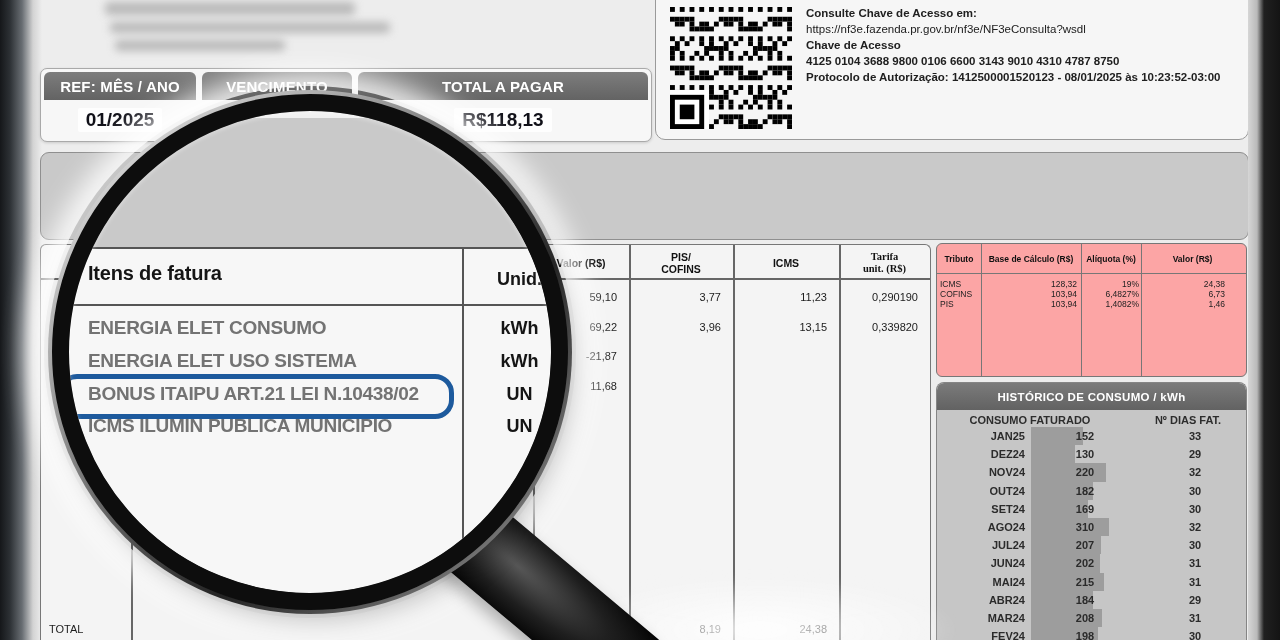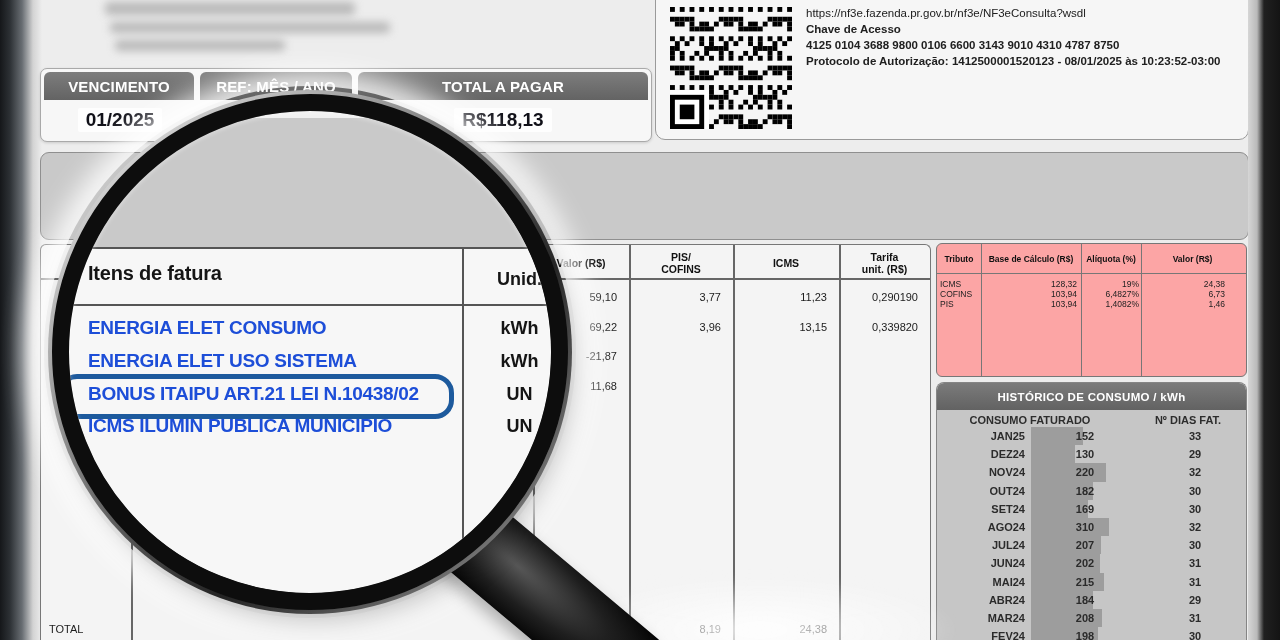--- a/index.html
+++ b/index.html
@@ -81,42 +81,42 @@
     background:radial-gradient(ellipse at 30% 42%,#565656 0%,#1f1f1f 45%,#040404 78%);
     transform:rotate(40deg);transform-origin:30px 40px;
     box-shadow:-6px 8px 16px rgba(0,0,0,.28);}
   
   .lens-band{position:absolute;left:0;top:118px;width:1280px;height:129px;background:#c9c9c9;}
   .lens-table{position:absolute;left:62px;top:247px;width:1000px;height:400px;background:#f7f7f7;
     border-top:2px solid #555;border-left:2px solid #555;border-radius:6px 0 0 0;}
   .lens-title{position:absolute;left:24px;top:13px;font-weight:bold;font-size:20px;letter-spacing:-.2px;color:#151515;}
   .lens-headline{position:absolute;left:0;width:1000px;top:55px;height:2px;background:#555;}
   .lens-vline{position:absolute;left:398px;top:0;width:2px;height:400px;background:#555;}
-  .lens-item{position:absolute;left:24px;font-weight:bold;font-size:19px;letter-spacing:-.3px;color:#1d4ed8;}
+  .lens-item{position:absolute;left:24px;font-weight:bold;font-size:19px;letter-spacing:-.3px;color:#737373;}
   .lens-unit{position:absolute;left:408px;width:95px;text-align:center;font-weight:bold;font-size:18px;color:#151515;}
   .blue-ring{position:absolute;left:-6px;top:125px;width:386px;height:35px;
     border:5px solid #1d5a9d;border-radius:19px;}
   .wstreak{left:560px;top:575px;width:400px;height:110px;border-radius:50%;
     background:radial-gradient(ellipse,rgba(255,255,255,.9) 0%,rgba(255,255,255,0) 70%);filter:blur(6px);}
 </style>
 </head>
 <body>
 
 <div id="stage">
 
   <div class="abs strip-left"></div>
 
   <div class="abs blurline" style="left:105px;top:2px;width:250px;height:13px;"></div>
   <div class="abs blurline" style="left:110px;top:22px;width:280px;height:11px;"></div>
   <div class="abs blurline" style="left:115px;top:40px;width:170px;height:11px;"></div>
 
   <div class="abs summary">
     <div class="sum-head">
+      <div class="sum-cell" style="width:152px;">REF: MÊS / ANO</div>
       <div class="sum-cell" style="width:150px;">VENCIMENTO</div>
-      <div class="sum-cell" style="width:152px;">REF: MÊS / ANO</div>
       <div class="sum-cell" style="flex:1;">TOTAL A PAGAR</div>
     </div>
     <div class="sum-vals">
       <div class="sum-val" style="width:152px;">
           <span>01/2025</span>
         </div>
       <div class="sum-val" style="width:150px;"></div>
       <div class="sum-val" style="flex:1;">
           <span>R$118,13</span>
         </div>
@@ -376,20 +376,21 @@
           <rect x="80" y="120" width="5" height="5"></rect>
           <rect x="85" y="120" width="5" height="5"></rect>
           <rect x="90" y="120" width="5" height="5"></rect>
           <rect x="120" y="120" width="5" height="5"></rect>
           <rect x="0" y="85" width="40" height="40" fill="#fff"></rect>
           <rect x="0" y="90" width="35" height="35"></rect>
           <rect x="5" y="95" width="25" height="25" fill="#fff"></rect>
           <rect x="10" y="100" width="15" height="15"></rect>
         </svg></div>
     <div class="acc-text">
+      <div class="b">Consulte Chave de Acesso em:</div>
       <div>https://nf3e.fazenda.pr.gov.br/nf3e/NF3eConsulta?wsdl</div>
       <div class="b">Chave de Acesso</div>
       <div class="b">4125 0104 3688 9800 0106 6600 3143 9010 4310 4787 8750</div>
       <div class="b">Protocolo de Autorização: 1412500001520123 - 08/01/2025 às 10:23:52-03:00</div>
     </div>
   </div>
 
   <div class="abs band"></div>
 
   <div class="abs inv">
@@ -401,21 +402,21 @@
     <div class="inv-headline"></div>
 
     <div class="inv-h" style="left:492px;width:96px;">
       <div>Valor (R$)</div>
     </div>
     <div class="inv-h" style="left:588px;width:104px;">
       <div>PIS/</div>
       <div>COFINS</div>
     </div>
     <div class="inv-h" style="left:692px;width:106px;">ICMS</div>
-    <div class="inv-h" style="left:798px;width:91px;">
+    <div class="inv-h" style="left:798px;width:91px;font-family:Liberation Serif, serif;">
       <div>Tarifa</div>
       <div>unit. (R$)</div>
     </div>
 
     <div class="vcol" style="left:492px;width:90px;">
       <div>59,10</div>
       <div>69,22</div>
       <div>-21,87</div>
       <div>11,68</div>
     </div>

